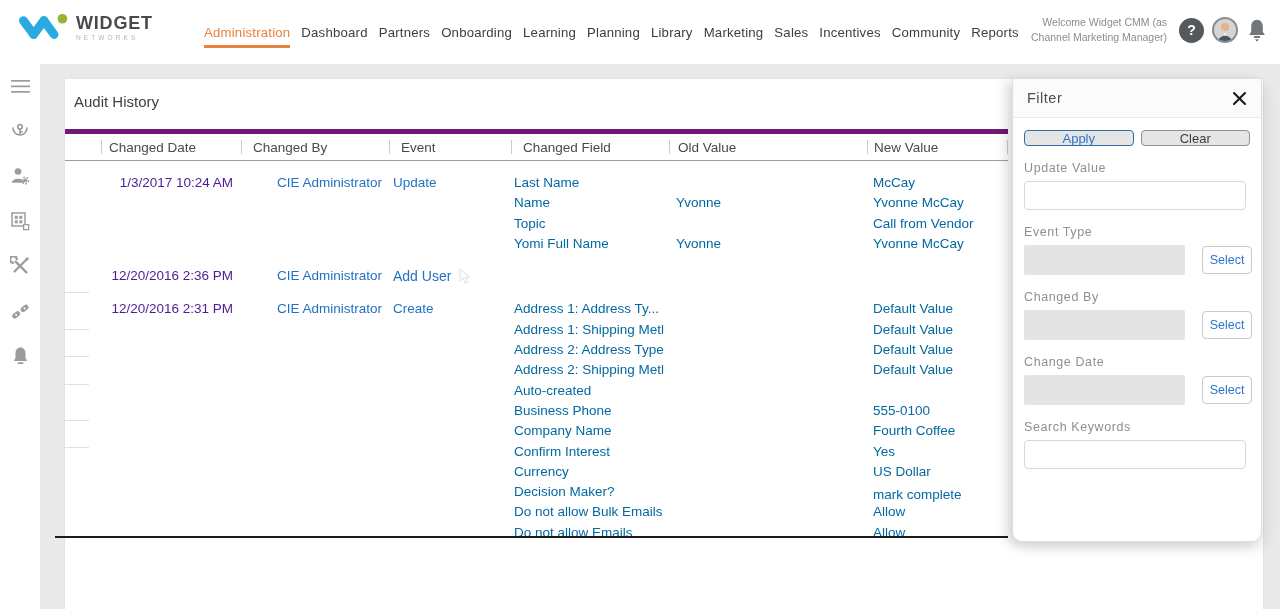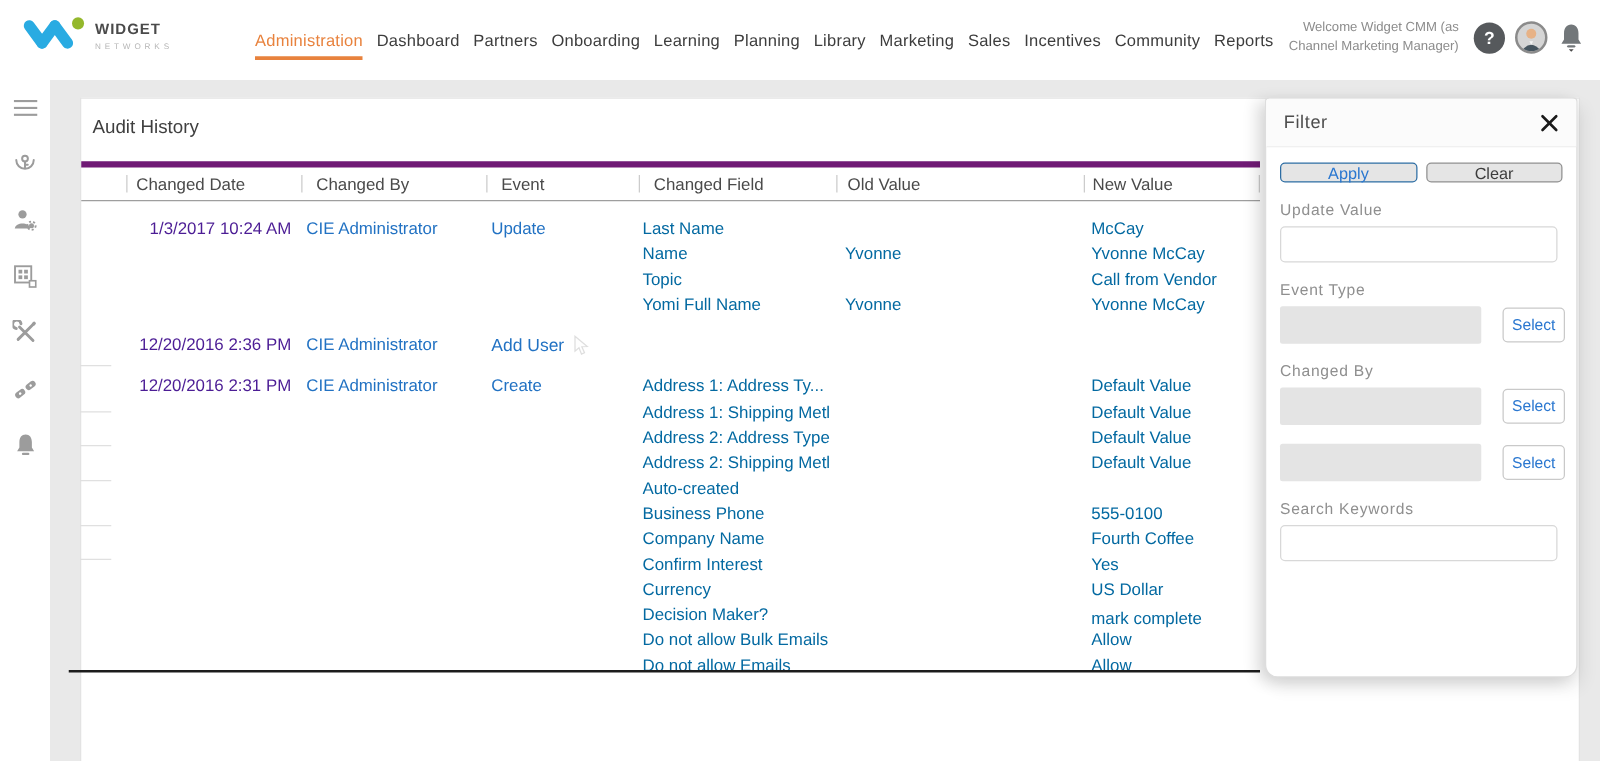--- a/index.html
+++ b/index.html
@@ -2,21 +2,21 @@
 <html><head>
 <meta charset="utf-8">
 <style>
   * { margin:0; padding:0; box-sizing:border-box; }
   html,body { width:1280px; height:609px; overflow:hidden; background:#fff;
     font-family:"Liberation Sans","DejaVu Sans",sans-serif; }
 
   
   .topbar { position:absolute; left:0; top:0; width:1280px; height:64px; background:#fff; z-index:20; }
   .logo { position:absolute; left:16px; top:12px; display:flex; align-items:center; gap:8px; cursor:pointer; }
-  .logo-text .brand-name { font-size:12px; font-weight:bold; color:#4a4a4a; letter-spacing:.8px; line-height:15px; }
+  .logo-text .brand-name { font-size:18px; font-weight:bold; color:#4a4a4a; letter-spacing:.8px; line-height:15px; }
   .logo-text .brand-tag { font-size:6.5px; color:#b5b5b5; letter-spacing:3.1px; margin-top:3px; }
   .nav { position:absolute; left:204px; top:0; height:64px; display:flex; align-items:stretch; gap:11px; }
   .nav-item { display:flex; align-items:center; height:64px; position:relative;
     font-size:13.2px; color:#3d3d3d; letter-spacing:.2px; cursor:pointer; white-space:nowrap; }
   .nav-item.active { color:#e8823d; }
   .nav-item.active::after { content:""; position:absolute; left:0; right:0; bottom:16px; height:3px; background:#e8823d; }
   .user-area { position:absolute; right:12px; top:0; height:60px; display:flex; align-items:center; gap:8px; }
   .welcome { font-size:10.5px; color:#8c8c8c; text-align:right; line-height:1.4; margin-right:4px; }
   .help-circle { width:25px; height:25px; border-radius:50%; background:#56595c; color:#fff;
     display:flex; align-items:center; justify-content:center; font-size:14px; font-weight:bold; cursor:pointer; }
@@ -46,21 +46,21 @@
   .thead::after { content:""; position:absolute; right:0; top:6px; bottom:6px; width:1px; background:#ccc; }
   .th { font-size:13.5px; color:#4a4a4a; padding-left:12px; position:relative; height:100%;
     display:flex; align-items:center; white-space:nowrap; }
   .th.sep::before { content:""; position:absolute; left:0; top:6px; bottom:6px; width:1px; background:#ccc; }
 
   .row { display:grid; grid-template-columns:36px 140px 148px 122px 158px 198px 141px; font-size:13.5px; }
   .row-1 { margin-top:12px; }
   .row-2 { margin-top:12px; }
   .row-3 { margin-top:13px; }
   .cell-date { text-align:right; padding-right:8px; color:#4c1d95; white-space:nowrap; line-height:20.3px; }
-  .cell-by { padding-left:4px; line-height:20.3px; white-space:nowrap; }
+  .cell-by { padding-left:4px; line-height:20.3px; white-space:nowrap;margin-left:32px; }
   .cell-event { padding-left:4px; line-height:20.3px; white-space:nowrap; position:relative; }
   .col-fields { padding-left:3px; }
   .col-old { padding-left:7px; }
   .col-new { padding-left:6px; }
   .dline { height:20.3px; line-height:20.3px; white-space:nowrap; overflow:hidden; color:#0369a1; }
   .link { color:#2272c3; cursor:pointer; }
 
   .table-endline { position:absolute; left:15px; top:472px; width:953px; height:2px; background:#1c1c1c; z-index:4; }
 
   .cursor-ghost { position:absolute; left:428px; top:191px; opacity:.38; z-index:5; }
@@ -345,20 +345,21 @@
 
       <div class="fgroup">
         <div class="flabel">Changed By</div>
         <div class="sel-row">
           <input class="finput-gray" type="text" readonly="" value="" style="">
           <button class="btn-select">Select</button>
         </div>
       </div>
 
       <div class="fgroup">
+        <div class="flabel">Change Date</div>
         <div class="sel-row">
           <input class="finput-gray" type="text" readonly="" value="" style="">
           <button class="btn-select">Select</button>
         </div>
       </div>
 
       <div class="fgroup" style="margin-top:12px;">
         <div class="flabel">Search Keywords</div>
         <input class="finput" type="text" value="" style="">
       </div>

